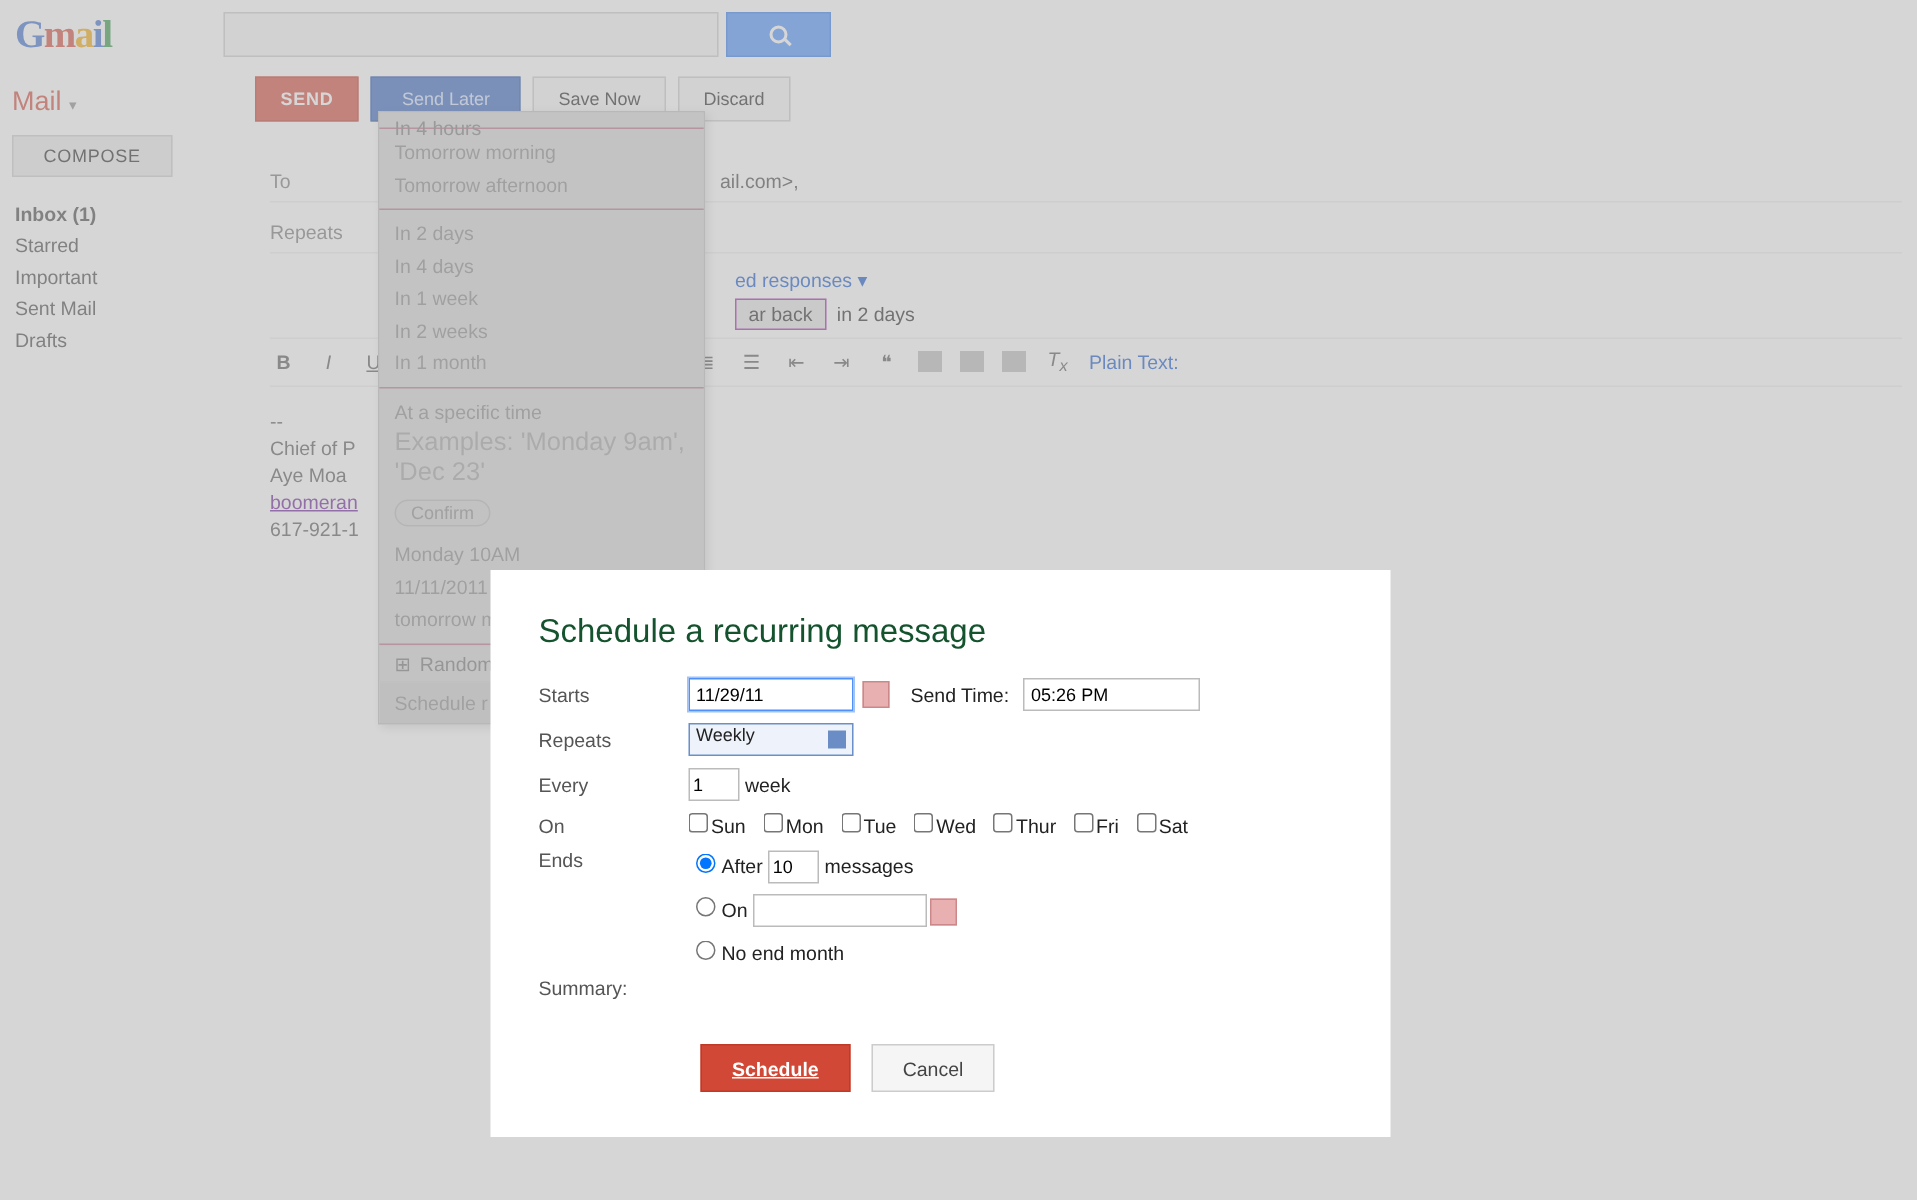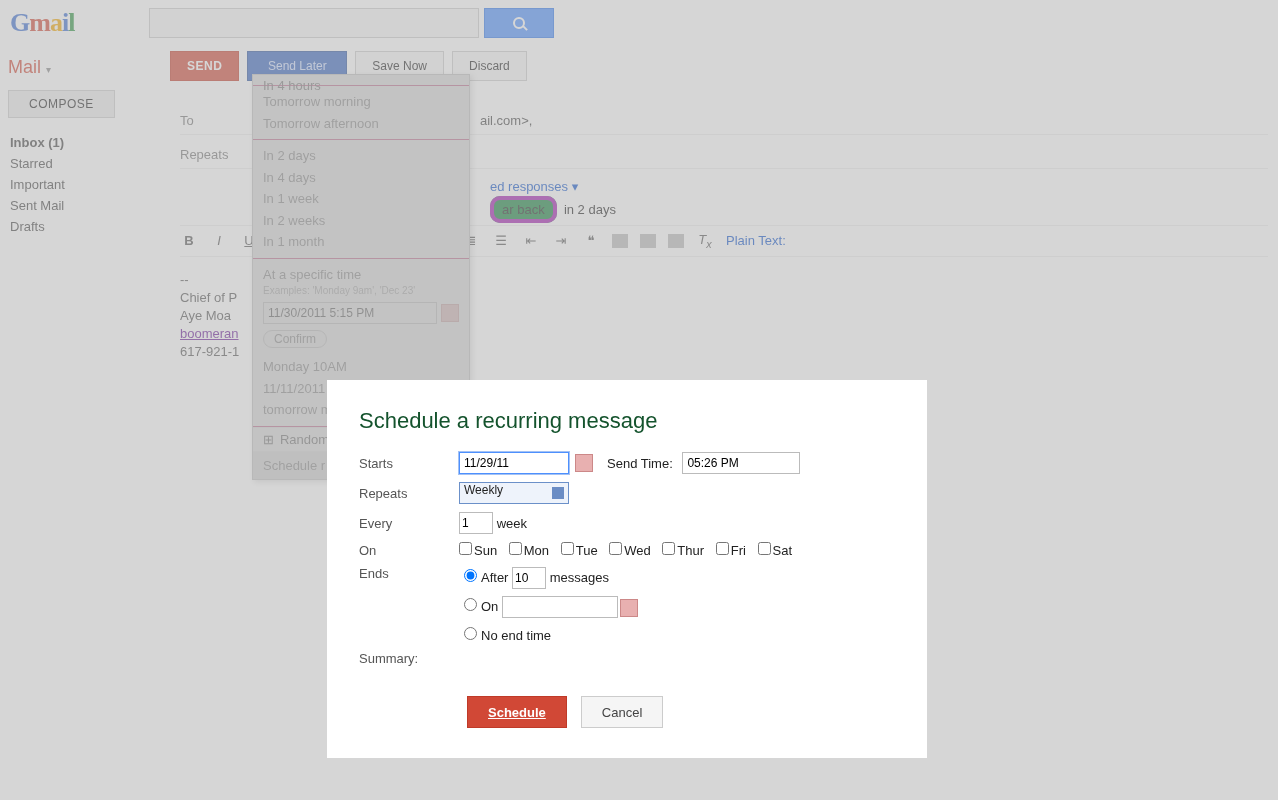--- a/index.html
+++ b/index.html
@@ -38,21 +38,21 @@
 .fb.b{font-weight:bold;} .fb.i{font-style:italic;} .fb.u{text-decoration:underline;}
 .fbicon{width:16px;height:14px;background:#bbb;}
 .sig{padding:14px 0 0 0;color:#555;line-height:1.4;}
 .sig .ulink{color:#6a1b9a;text-decoration:underline;}
 
 .dropdown{position:absolute;left:252px;top:74px;width:218px;background:#fff;border:1px solid #bcbcbc;box-shadow:2px 2px 6px rgba(0,0,0,.15);z-index:2;}
 .ddsec{padding:5px 0;border-bottom:1px solid #be185d;}
 .ddsec:last-child{border-bottom:none;}
 .dditem{padding:2px 10px;color:#515151;font-size:13px;line-height:1.35;}
 .dditem.dim{color:#7a7a7a;}
-.ddhint{padding:0 10px 4px;color:#888;font-size:10px;}
+.ddhint{padding:0 10px 4px;color:#888;font-size:17px;}
 .ddinput{display:flex;align-items:center;padding:2px 10px;gap:4px;}
 .ddinput input{flex:1;height:22px;font-size:12px;padding:0 4px;border:1px solid #bbb;}
 .calicon{width:18px;height:18px;background:#e8b0b0;border:1px solid #c88;}
 .confirm{margin:4px 10px;display:inline-block;border:1px solid #bbb;border-radius:10px;padding:1px 10px;font-size:12px;color:#555;background:#f5f5f5;}
 .ddcheck{padding:4px 10px;display:flex;align-items:center;gap:6px;border-bottom:1px solid #eee;border-top:1px solid #eee;}
 .ddlast{padding:6px 10px;background:#ececec;color:#555;}
 
 .modal{position:absolute;left:327px;top:380px;width:600px;background:#fff;z-index:10;box-shadow:0 0 0 9999px rgba(0,0,0,0);padding:28px 32px 30px;}
 .modal h2{margin:0 0 18px;font-size:22px;font-weight:normal;color:#14532d;}
 .mrow{display:flex;align-items:center;margin:8px 0;}
@@ -105,21 +105,21 @@
       </div>
       <div class="composeform">
         <div class="row">
             <div class="rowlab">To</div>
             <div class="rowval" style="margin-left:220px">ail.com&gt;,</div>
           </div>
         <div class="row">
             <div class="rowlab">Repeats</div>
           </div>
         <div style="padding:4px 0 4px 310px;"><span class="link"><span>ed responses</span> ▾</span></div>
-        <div style="padding:4px 0 4px 310px;"><span style="border:4px solid #a21caf;background:#15803d;padding:2px 8px;border-radius:10px">ar back</span> &nbsp;<span>in 2 days</span></div>
+        <div style="padding:4px 0 4px 310px;"><span style="border:1px solid #a21caf;background:#e5e5e5;padding:2px 8px;border-radius:0">ar back</span> &nbsp;<span>in 2 days</span></div>
         <div class="formatbar">
           <span class="fb b">B</span>
           <span class="fb i">I</span>
           <span class="fb u">U</span>
           <span style="width:180px"></span>
           <span class="fb">≣</span>
           <span class="fb">☰</span>
           <span class="fb">⇤</span>
           <span class="fb">⇥</span>
           <span class="fb">❝</span>
@@ -151,24 +151,20 @@
     <div class="ddsec">
       <div class="dditem">In 2 days</div>
       <div class="dditem">In 4 days</div>
       <div class="dditem">In 1 week</div>
       <div class="dditem">In 2 weeks</div>
       <div class="dditem">In 1 month</div>
     </div>
     <div class="ddsec">
       <div class="dditem">At a specific time</div>
       <div class="ddhint">Examples: 'Monday 9am', 'Dec 23'</div>
-      <div class="ddinput">
-          <input value="11/30/2011 5:15 PM" style="">
-          <div class="calicon"></div>
-        </div>
       <div class="confirm">Confirm</div>
       <div style="height:4px"></div>
       <div class="dditem">Monday 10AM</div>
       <div class="dditem">11/11/2011 8:00 AM</div>
       <div class="dditem">tomorrow morning</div>
     </div>
     <div class="ddcheck">
         <span>⊞</span>
         <span>Random</span>
       </div>
@@ -205,21 +201,21 @@
         <input type="checkbox" class="daychk" style=""><span>Thur</span>
         <input type="checkbox" class="daychk" style=""><span>Fri</span>
         <input type="checkbox" class="daychk" style=""><span>Sat</span>
       </div>
     </div>
     <div class="mrow" style="align-items:flex-start">
       <div class="mlab">Ends</div>
       <div>
         <div style="margin-bottom:6px"><input type="radio" class="radio" checked="" style=""><span>After</span> <input class="mnum" value="10" style=""> <span>messages</span></div>
         <div style="margin-bottom:6px"><input type="radio" class="radio" style=""><span>On</span> <input class="minput" style="width: 116px; border-color: rgb(187, 187, 187);"><span class="calicon" style="display:inline-block;vertical-align:middle;margin-left:2px"></span></div>
-        <div><input type="radio" class="radio" style=""><span>No end time</span></div>
+        <div><input type="radio" class="radio" style=""><span>No end month</span></div>
       </div>
     </div>
     <div class="mrow">
         <div class="mlab" style="width:auto">Summary:</div>
       </div>
     <div class="mbtns">
       <div class="mbtn red">Schedule</div>
       <div class="mbtn">Cancel</div>
     </div>
   </div>

